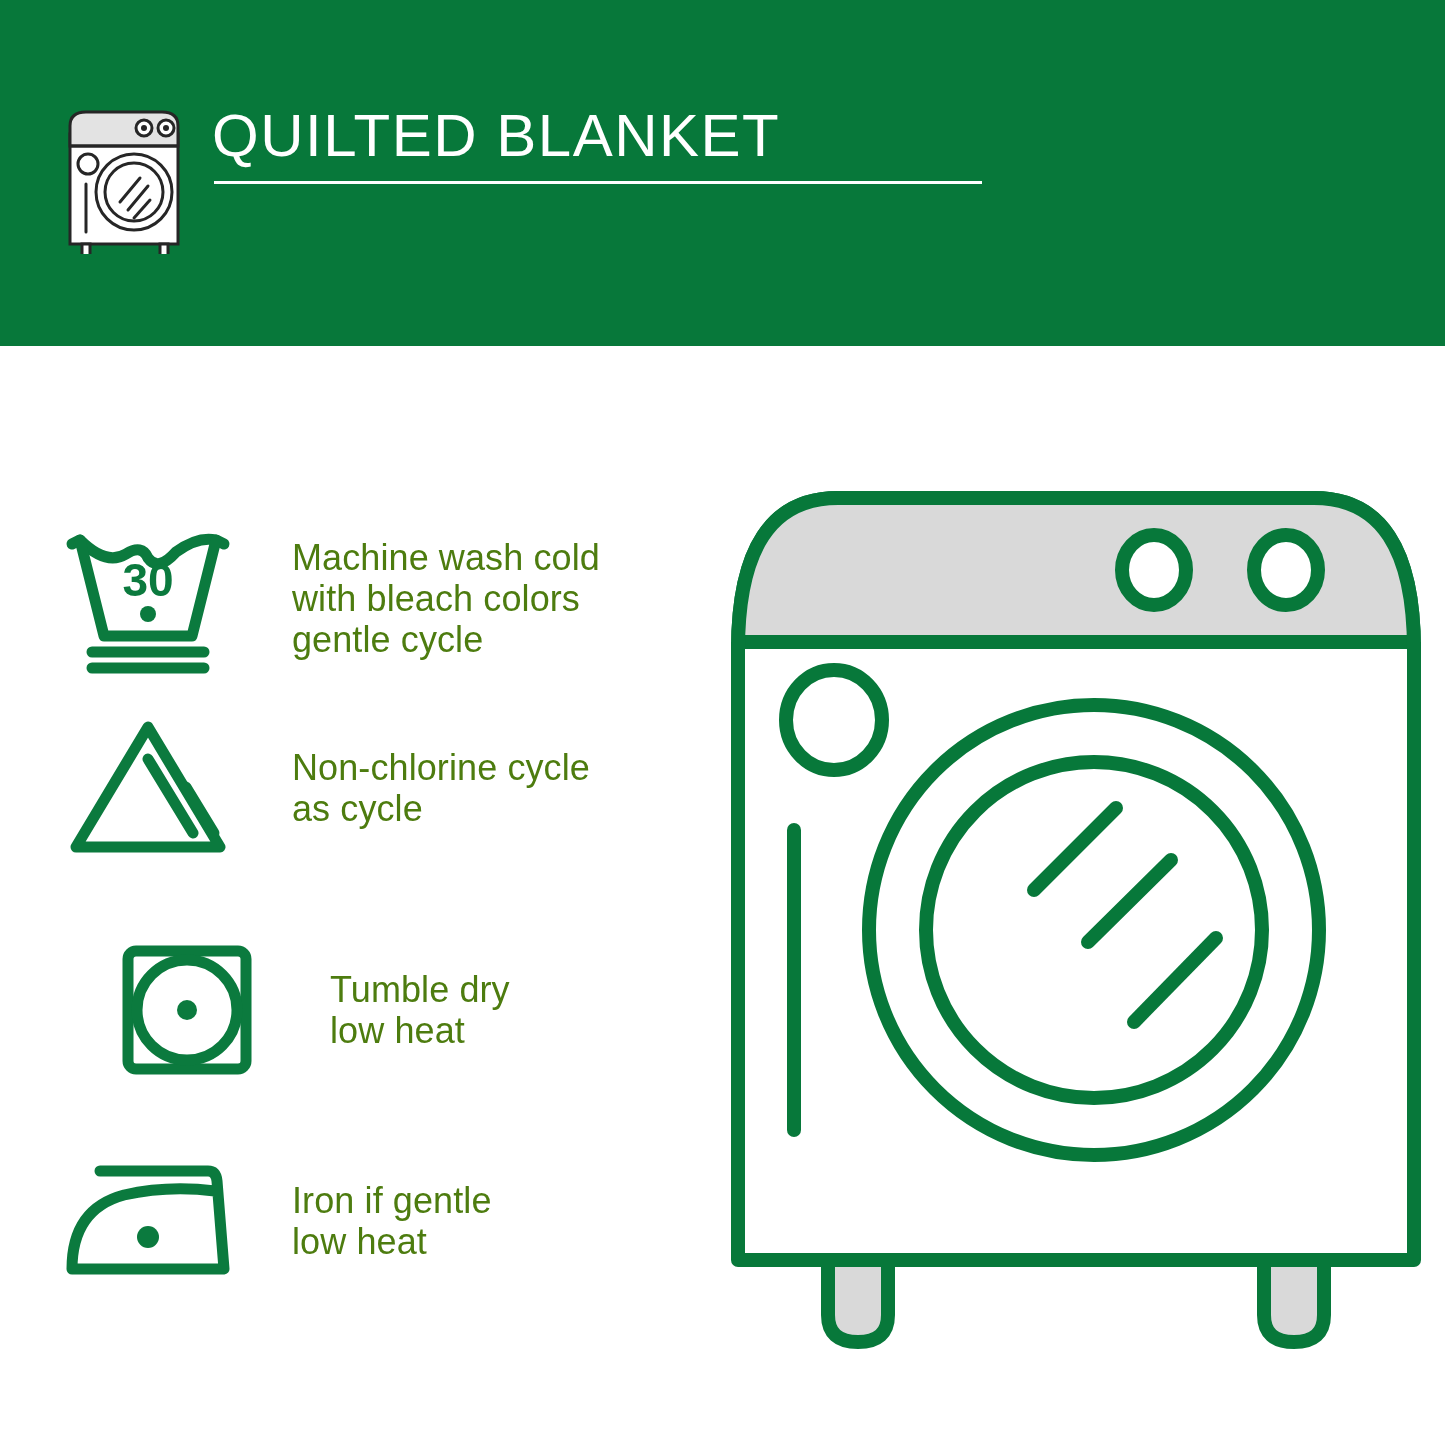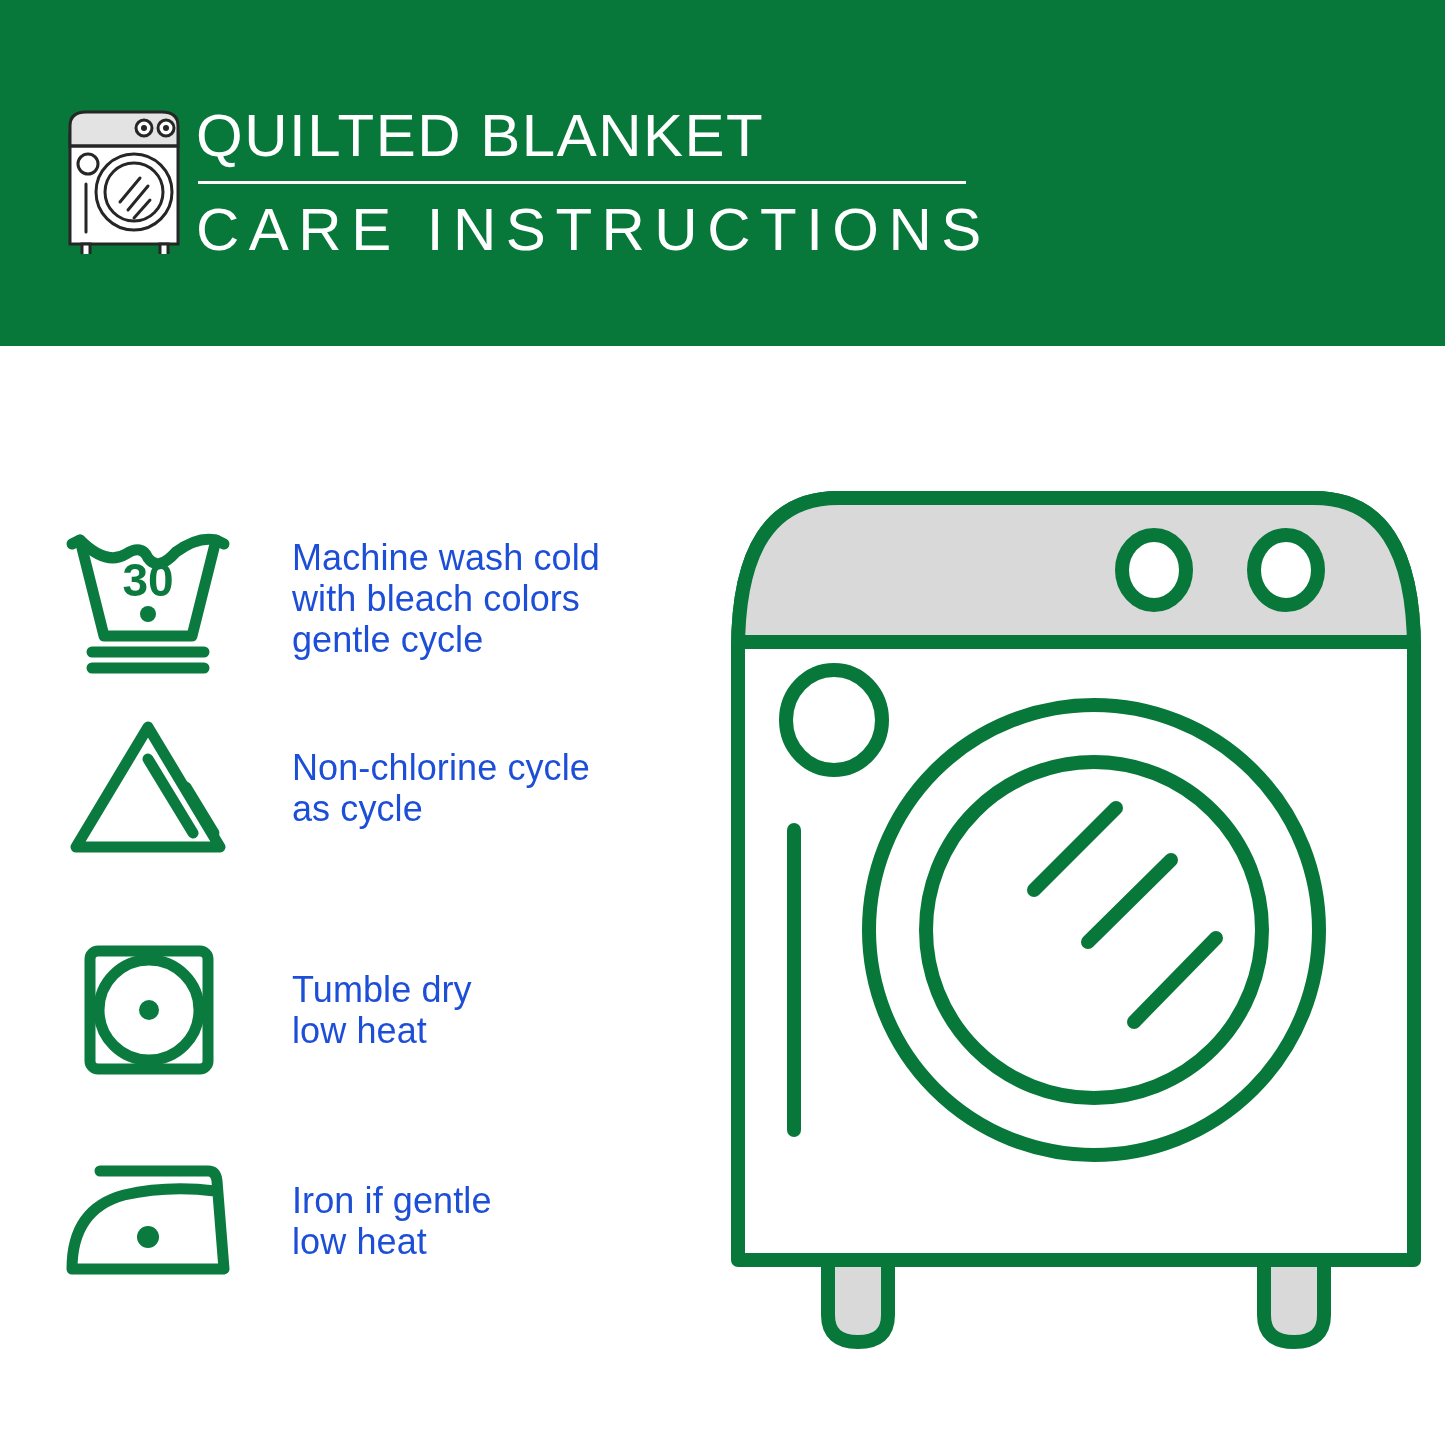--- a/index.html
+++ b/index.html
@@ -29,21 +29,21 @@
   }
   .banner-logo {
     position: absolute;
     left: 62px;
     top: 104px;
     width: 130px;
     height: 150px;
   }
   .title-block {
     position: absolute;
-    left: 196px;
+    left: 212px;
     top: 100px;
     width: 790px;
   }
   .title-line1 {
     color: #ffffff;
     font-size: 60px;
     line-height: 72px;
     letter-spacing: 1.5px;
     font-weight: 400;
     white-space: nowrap;
@@ -73,35 +73,35 @@
   }
   .care-row {
     position: absolute;
     left: 0;
     width: 700px;
     display: flex;
     align-items: center;
   }
   .care-row[data-row="0"] { top: 164px; height: 176px; }
   .care-row[data-row="1"] { top: 362px; height: 160px; }
-  .care-row[data-row="2"] { top: 588px; height: 152px; }
+  .care-row[data-row="2"] { top: 588px; height: 152px; padding-left: 38px; }
   .care-row[data-row="3"] { top: 800px; height: 150px; }
 
   .care-icon {
     width: 180px;
     min-width: 180px;
     height: 100%;
     margin-left: 58px;
     display: flex;
     align-items: center;
     justify-content: center;
   }
   .care-text {
     margin-left: 54px;
-    color: #1d4ed8;
+    color: #4d7c0f;
     font-size: 36px;
     line-height: 41px;
     letter-spacing: 0.1px;
     font-weight: 400;
   }
   .care-text div { white-space: nowrap; }
 
   
   .machine-illustration {
     position: absolute;
@@ -141,21 +141,20 @@
         <line x1="72" y1="114" x2="88" y2="96" stroke="#262626" stroke-width="3" stroke-linecap="round"></line>
 
         <path d="M20 140 L20 150 Q20 152 24 152 Q28 152 28 150 L28 140 Z" fill="#ffffff" stroke="#262626" stroke-width="3"></path>
         <path d="M98 140 L98 150 Q98 152 102 152 Q106 152 106 150 L106 140 Z" fill="#ffffff" stroke="#262626" stroke-width="3"></path>
       </svg>
     </div>
 
     <div class="title-block">
       <div class="title-line1">QUILTED BLANKET</div>
       <div class="title-rule"></div>
-      <div class="title-line2">CARE INSTRUCTIONS</div>
     </div>
 
   </div>
 
   <div class="care-list">
 
     <div class="care-row" data-row="0">
       <div class="care-icon">
         <svg viewBox="0 0 180 160" width="180" height="160">
           <g fill="none" stroke="#0b7a3e" stroke-width="11" stroke-linecap="round" stroke-linejoin="round">

